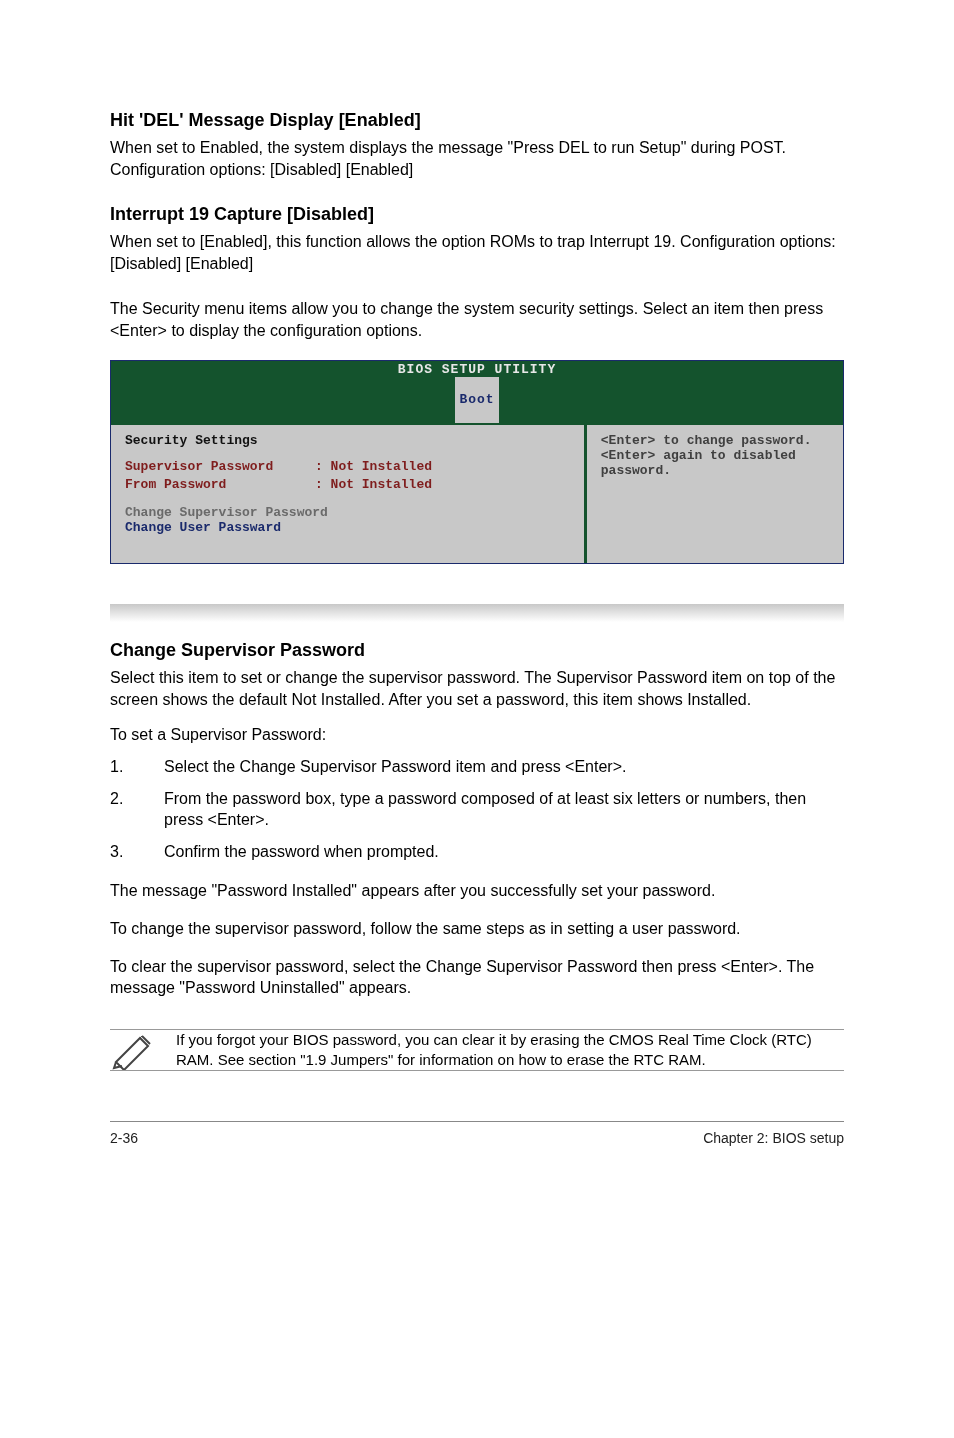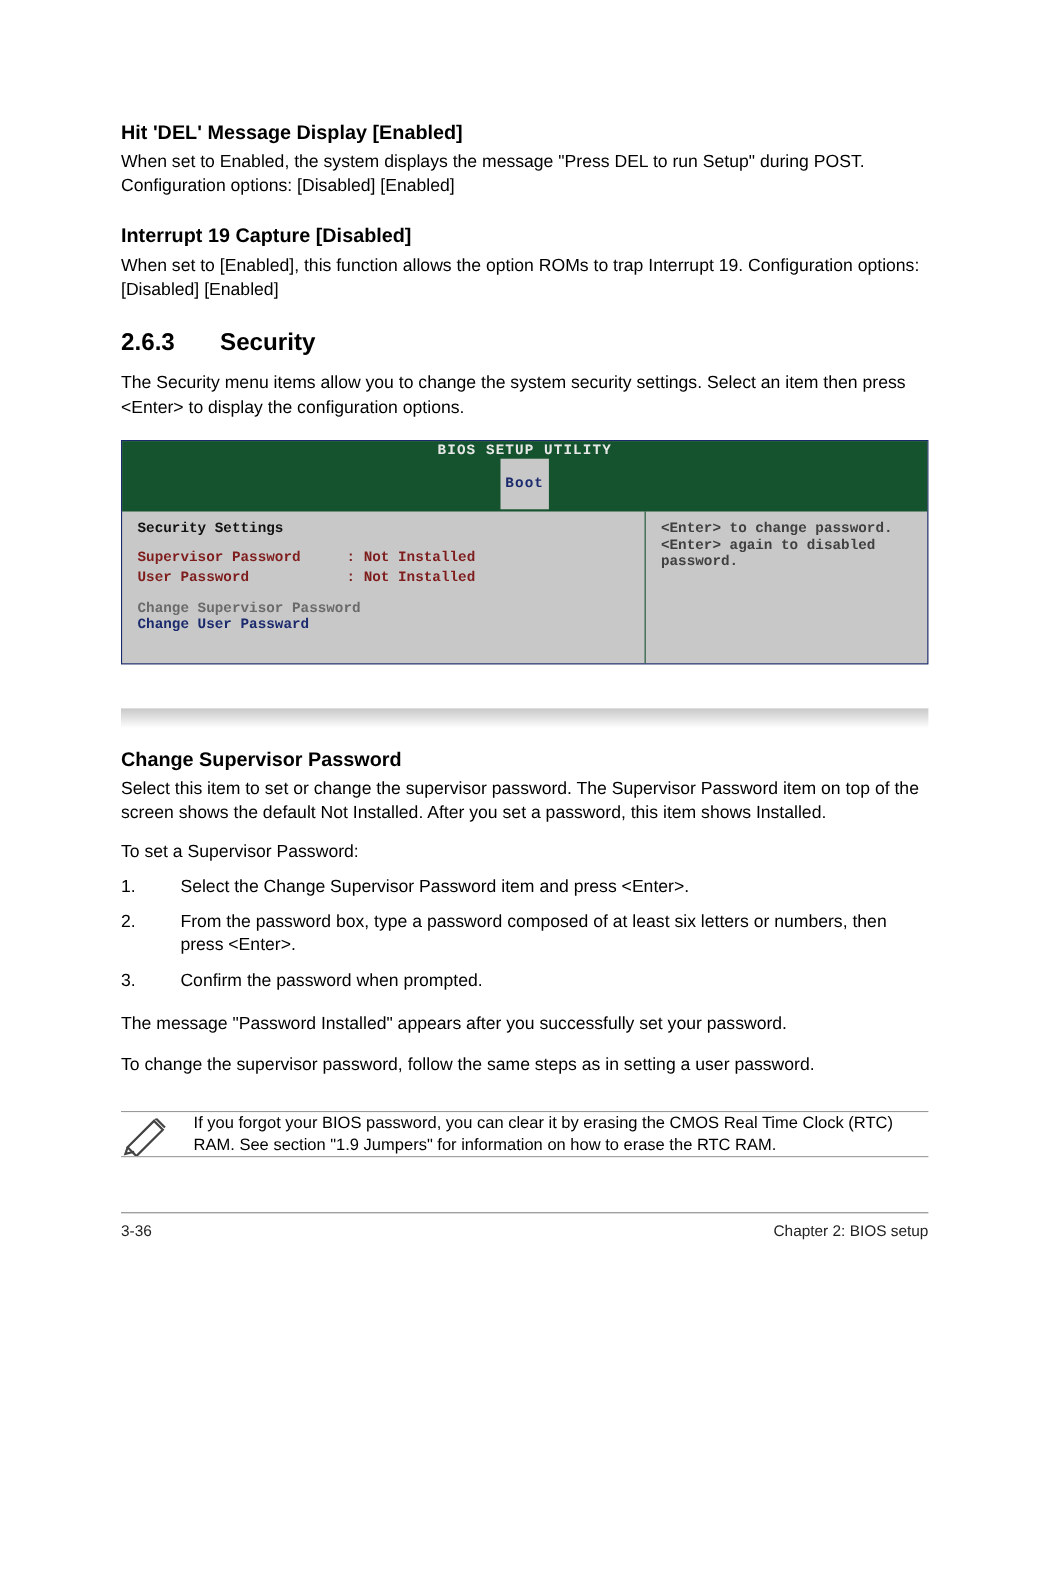--- a/index.html
+++ b/index.html
@@ -55,21 +55,21 @@
     color: #1a2a6c;
     display: inline-block;
     padding: 16px 4px;
     font-weight: bold;
   }
   .bios-body {
     display: flex;
   }
   .bios-left {
     flex: 1 1 65%;
-    border-right: 1px solid #14532d;
+    border-right: 3px solid #14532d;
     padding: 8px 18px 28px 14px;
   }
   .bios-right {
     flex: 1 1 35%;
     padding: 8px 14px 28px 14px;
     color: #404040;
     font-weight: bold;
   }
   .bios-heading {
     color: #111;
@@ -143,38 +143,35 @@
 <body>
 
 <div class="page">
 
   <h3 class="option-heading">Hit 'DEL' Message Display [Enabled]</h3>
   <p class="body-text">When set to Enabled, the system displays the message "Press DEL to run Setup" during POST. Configuration options: [Disabled] [Enabled]</p>
 
   <h3 class="option-heading">Interrupt 19 Capture [Disabled]</h3>
   <p class="body-text">When set to [Enabled], this function allows the option ROMs to trap Interrupt 19. Configuration options: [Disabled] [Enabled]</p>
 
-  <div class="section-number-heading">
-    <span class="num">2.6.3</span><span>Security</span>
-  </div>
   <p class="body-text" style="margin-bottom:16px">The Security menu items allow you to change the system security settings. Select an item then press &lt;Enter&gt; to display the configuration options.</p>
 
   <div class="bios-box">
     <div class="bios-title">
       <span>BIOS SETUP UTILITY</span><br>
       <span class="bios-tab">Boot</span>
     </div>
     <div class="bios-body">
       <div class="bios-left">
         <div class="bios-heading">Security Settings</div>
         <div class="bios-row">
           <span class="bios-label">Supervisor Password</span><span>: Not Installed</span>
         </div>
         <div class="bios-row">
-          <span class="bios-label">User Password</span><span>: Not Installed</span>
+          <span class="bios-label">From Password</span><span>: Not Installed</span>
         </div>
         <div class="bios-menu-dim">Change Supervisor Password</div>
         <div class="bios-menu-active">Change User Passward</div>
       </div>
       <div class="bios-right" style="white-space:pre-line">&lt;Enter&gt; to change password.
 &lt;Enter&gt; again to disabled password.</div>
     </div>
   </div>
   <div class="bios-fade"></div>
 
@@ -193,29 +190,30 @@
         <span>From the password box, type a password composed of at least six letters or numbers, then press &lt;Enter&gt;.</span>
       </li>
     <li>
         <span class="li-num">3.</span>
         <span>Confirm the password when prompted.</span>
       </li>
   </ol>
 
   <p class="body-text" style="margin-bottom:16px">The message "Password Installed" appears after you successfully set your password.</p>
   <p class="body-text" style="margin-bottom:16px">To change the supervisor password, follow the same steps as in setting a user password.</p>
+  <p class="body-text" style="margin-bottom:16px">To clear the supervisor password, select the Change Supervisor Password then press &lt;Enter&gt;. The message "Password Uninstalled" appears.</p>
 
   <div class="note-row">
     <svg class="note-icon" viewBox="0 0 46 40">
       <path d="M4 32 L28 8 L36 16 L12 40 Z" fill="none" stroke="#444" stroke-width="2"></path>
       <path d="M4 32 L2 38 L10 36" fill="none" stroke="#444" stroke-width="2"></path>
       <path d="M30 6 L38 14" fill="none" stroke="#444" stroke-width="2"></path>
       <path d="M8 28 L30 6" fill="none" stroke="#444" stroke-width="1"></path>
     </svg>
     <div class="note-text">If you forgot your BIOS password, you can clear it by erasing the CMOS Real Time Clock (RTC) RAM. See section "1.9  Jumpers" for information on how to erase the RTC RAM.</div>
   </div>
 
   <div class="footer">
-    <span>3-36</span>
+    <span>2-36</span>
     <span>Chapter 2: BIOS setup</span>
   </div>
 
 </div>
 
 </body></html>

